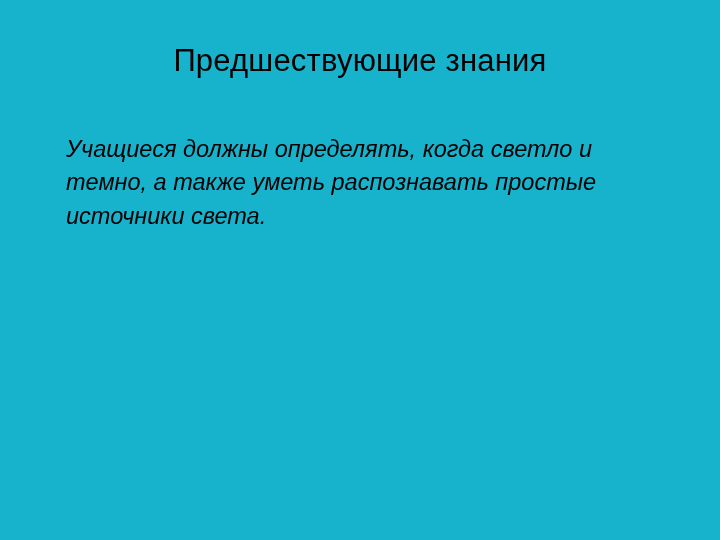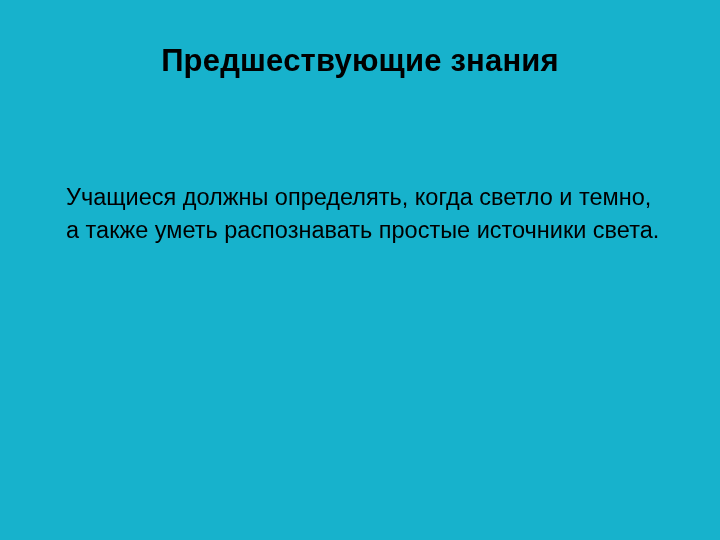--- a/index.html
+++ b/index.html
@@ -21,36 +21,36 @@
     box-sizing: border-box;
     overflow: hidden;
   }
   .slide-title {
     position: absolute;
     left: 0;
     top: 44px;
     width: 720px;
     text-align: center;
     font-size: 31px;
-    font-weight: bold;
+    font-weight: normal;
     color: #000000;
     letter-spacing: 0.2px;
     line-height: 1.1;
   }
   .slide-body {
     position: absolute;
     left: 66px;
     top: 133px;
     width: 600px;
     font-size: 23.5px;
+    font-style: italic;
     color: #000000;
     line-height: 1.42;
     text-align: left;
     white-space: pre-wrap;
-    margin-top: 48px;
   }
 </style>
 </head>
 <body>
 
 <div class="slide">
   <div class="slide-title">Предшествующие знания</div>
   <div class="slide-body">Учащиеся должны определять, когда светло и темно, а также уметь распознавать простые источники света.</div>
 </div>
 

